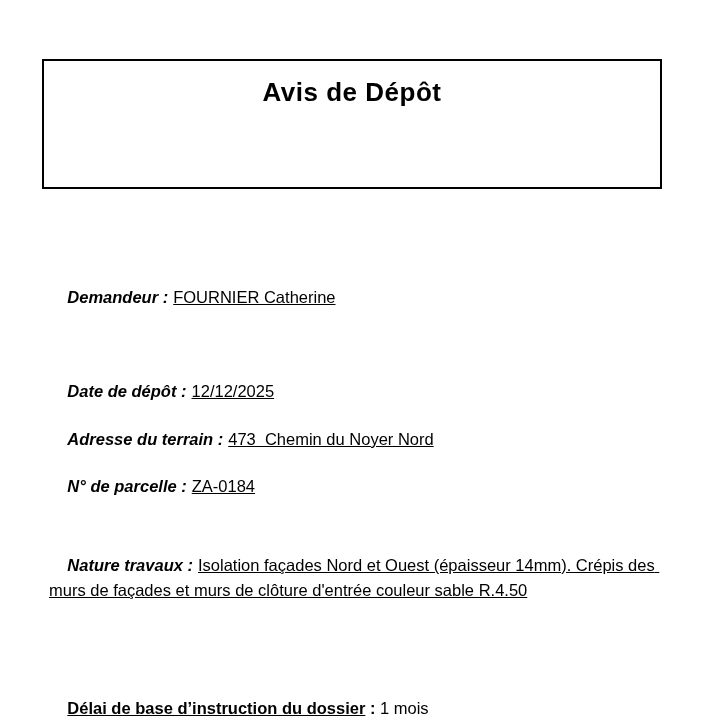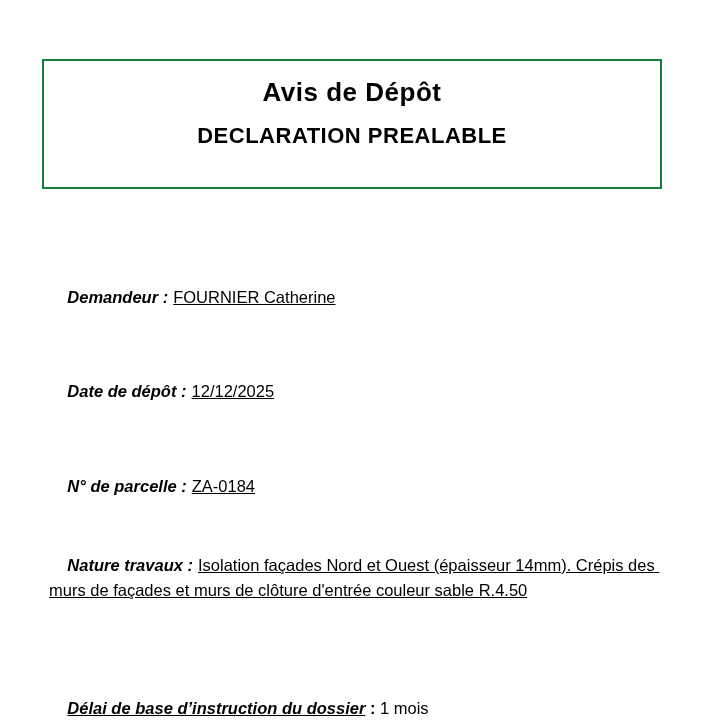--- a/index.html
+++ b/index.html
@@ -15,21 +15,21 @@
     color: #000000;
     font-family: "Liberation Sans", sans-serif;
     overflow: hidden;
   }
   .header-box {
     position: absolute;
     left: 42px;
     top: 59px;
     width: 616px;
     height: 111px;
-    border: 2px solid #15803d;
+    border: 2px solid #000000;
     box-sizing: content-box;
     display: flex;
     flex-direction: column;
     align-items: center;
     padding-top: 15px;
     gap: 14px;
     text-align: center;
   }
   .doc-title {
     font-size: 26px;
@@ -62,47 +62,48 @@
   .row-0 { top: 260px; }
   .row-1 { top: 305px; }
   .row-2 { top: 354px; }
   .row-3 { top: 402px; }
   .row-4 { top: 449px; }
   .row-5 { top: 494px; }
   .row-6 { top: 528px; width: 630px; }
   .footer-row { top: 671px; }
   .footer-label {
     font-weight: bold;
-    font-style: italic;
     text-decoration: underline;
   }
   .footer-sep {
     font-weight: bold;
     white-space: pre-wrap;
   }
 </style>
 </head>
 <body>
 
 <div class="page">
 
   <div class="header-box">
     <div class="doc-title">Avis de Dépôt</div>
-    <div class="doc-subtitle">DECLARATION PREALABLE</div>
   </div>
 
   <div class="field-row row-0">
     <span class="label">Demandeur :</span><span class="value">FOURNIER Catherine</span>
   </div>
 
 
   <div class="field-row row-2">
     <span class="label">Date de dépôt :</span><span class="value">12/12/2025</span>
   </div>
 
+  <div class="field-row row-3">
+    <span class="label">Adresse du terrain :</span><span class="value">473  Chemin du Noyer Nord</span>
+  </div>
 
   <div class="field-row row-4">
     <span class="label">N° de parcelle :</span><span class="value">ZA-0184</span>
   </div>
 
 
   <div class="field-row row-6">
     <span class="label">Nature travaux :</span><span class="value">Isolation façades Nord et Ouest (épaisseur 14mm). Crépis des murs de façades et murs de clôture d'entrée couleur sable R.4.50</span>
   </div>
 

